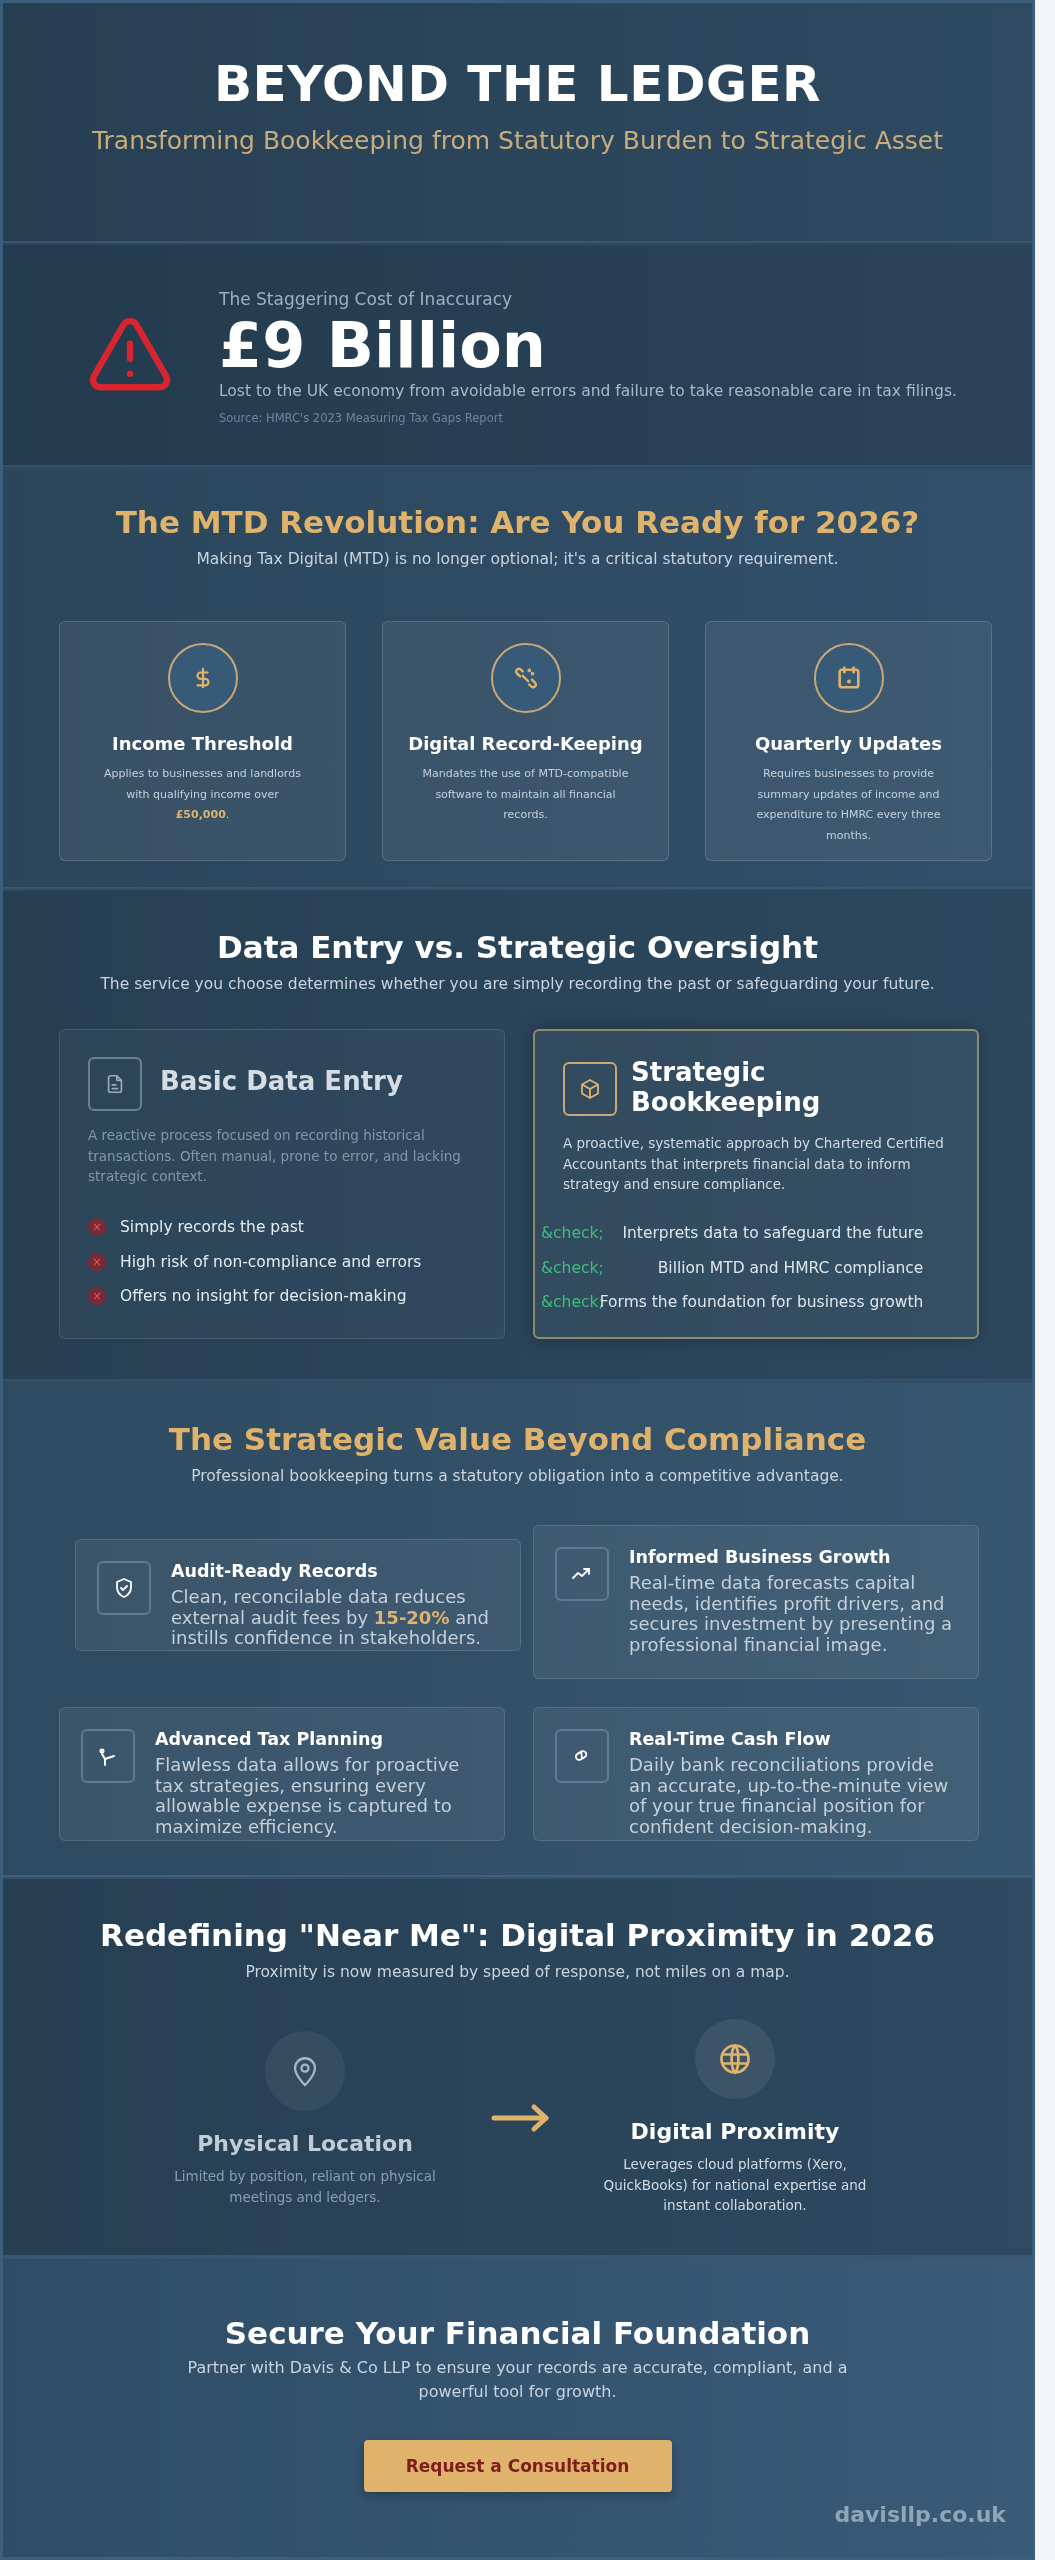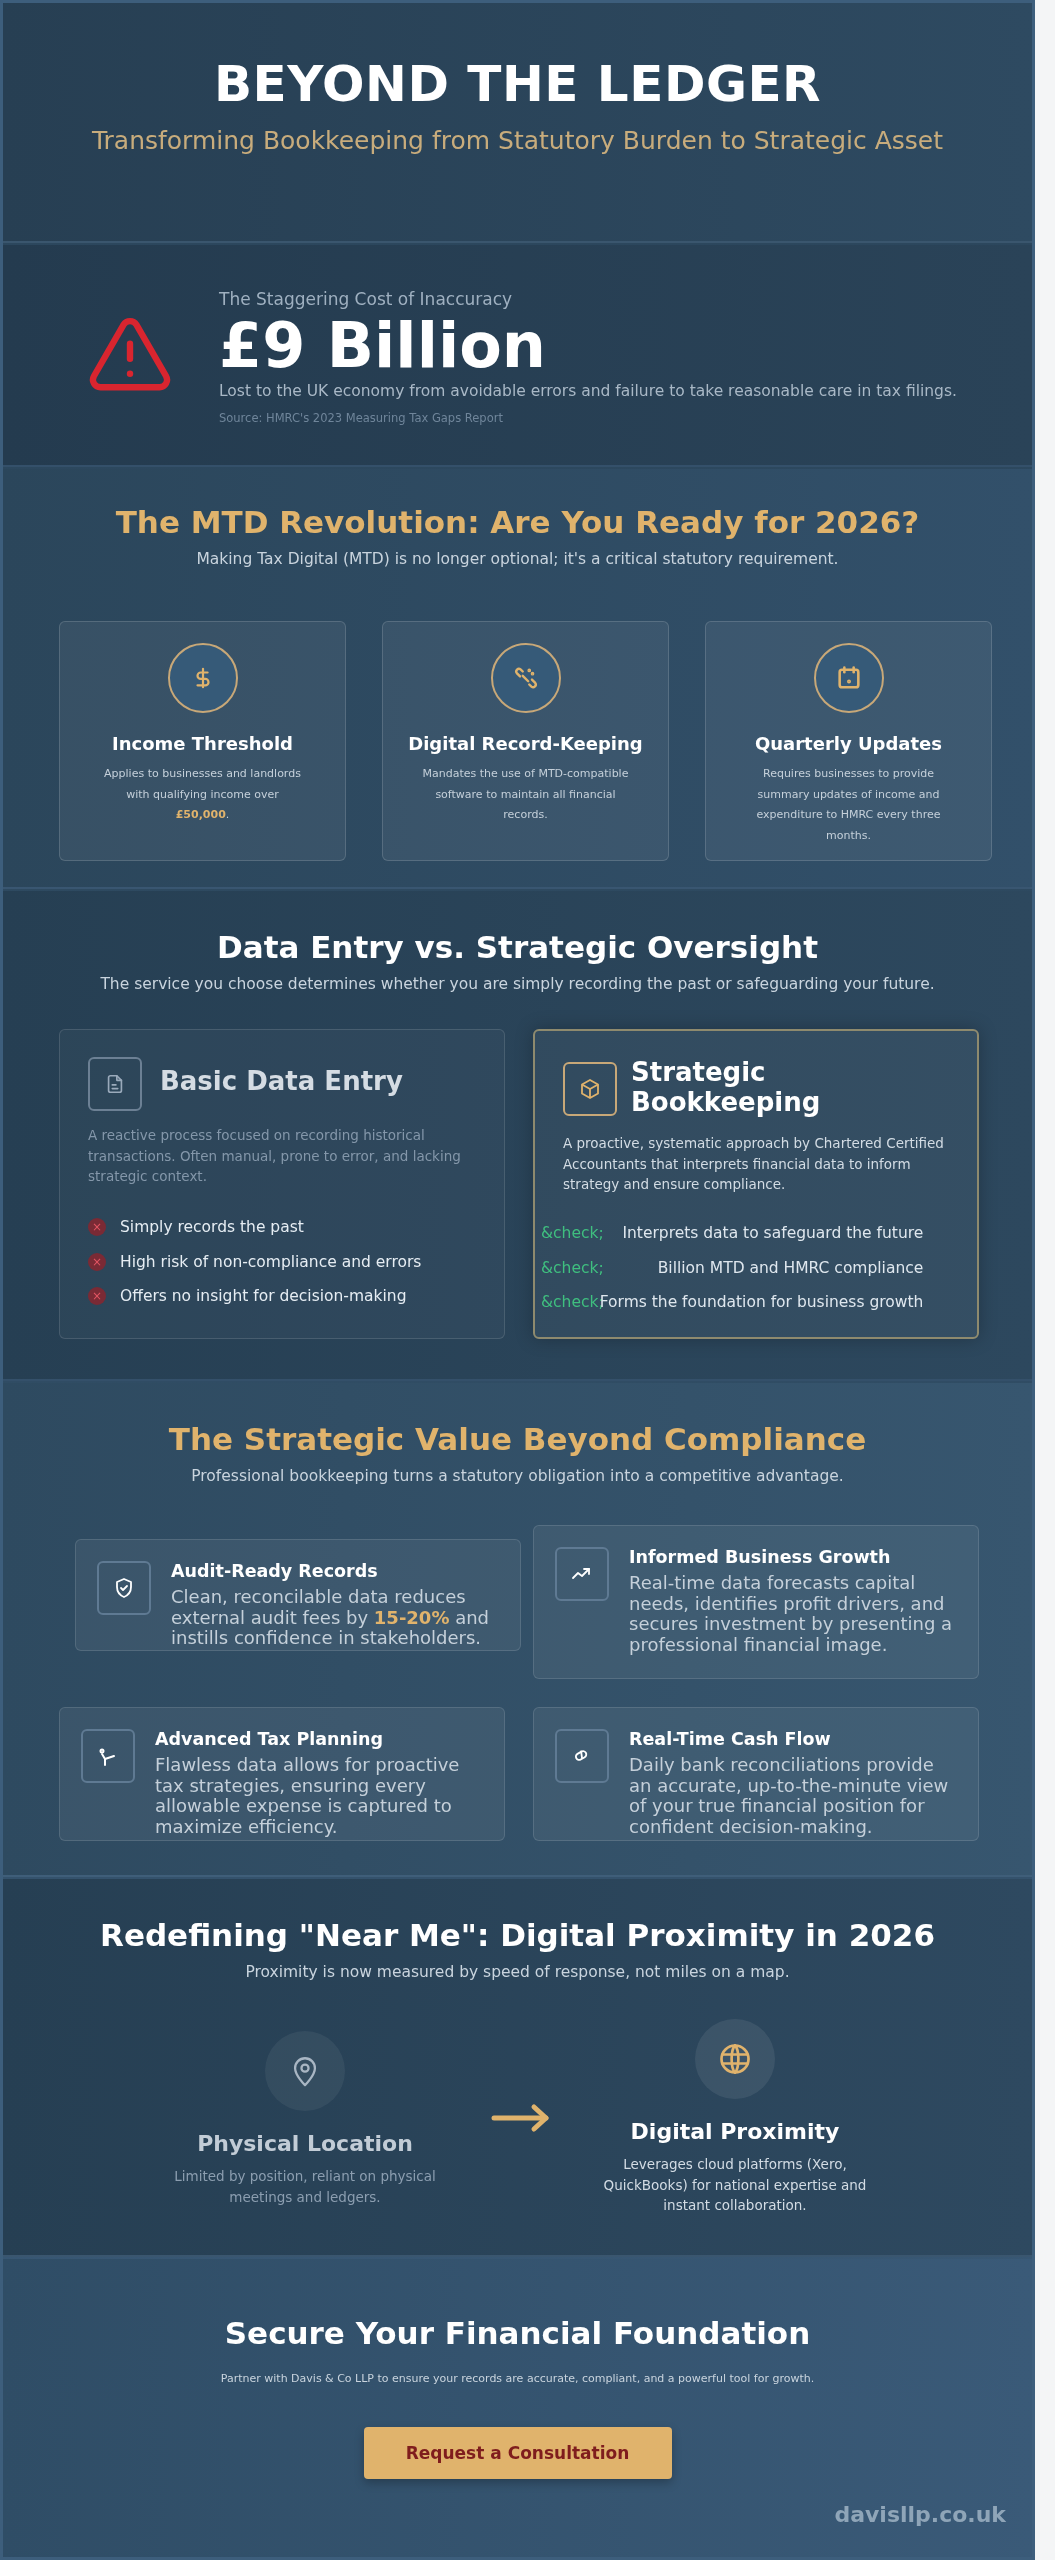--- a/index.html
+++ b/index.html
@@ -76,21 +76,21 @@
   .prox.phys h4 { color: #c2ccd6; }
   .prox.phys p { color: #8c9eb0; }
   .prox.dig { left: 582px; top: 140px; }
   .prox.dig .pc { background: rgba(255,255,255,0.08); }
   .prox.dig h4 { color: #ffffff; }
   .prox.dig p { color: #d3dce4; }
   .arrow { position: absolute; left: 487px; top: 224px; }
 
   .cta { top: 2256px; height: 304px; background: linear-gradient(90deg, #2f4d66 0%, #3a5a78 100%); text-align: center; }
   .cta .white-h { padding-top: 56px; font-size: 31px; }
-  .cta p { font-size: 11px; color: #c9d4de; line-height: 24px; width: 680px; margin: 16px auto 0; }
+  .cta p { font-size: 16px; color: #c9d4de; line-height: 24px; width: 680px; margin: 5px auto 0; }
   .cta .btn { display: inline-block; margin-top: 36px; width: 308px; height: 52px; background: #e0b36c; border-radius: 4px; color: #7f1d1d; font-weight: bold; font-size: 17px; line-height: 52px; box-shadow: 0 4px 10px rgba(0,0,0,0.25); cursor: pointer; }
   .cta .site { position: absolute; right: 26px; top: 243px; font-size: 22px; font-weight: bold; color: #8fa5b8; }
 </style>
 </head>
 <body>
 
 <div class="page">
 
   <section class="hero">
     <h1>BEYOND THE LEDGER</h1>

